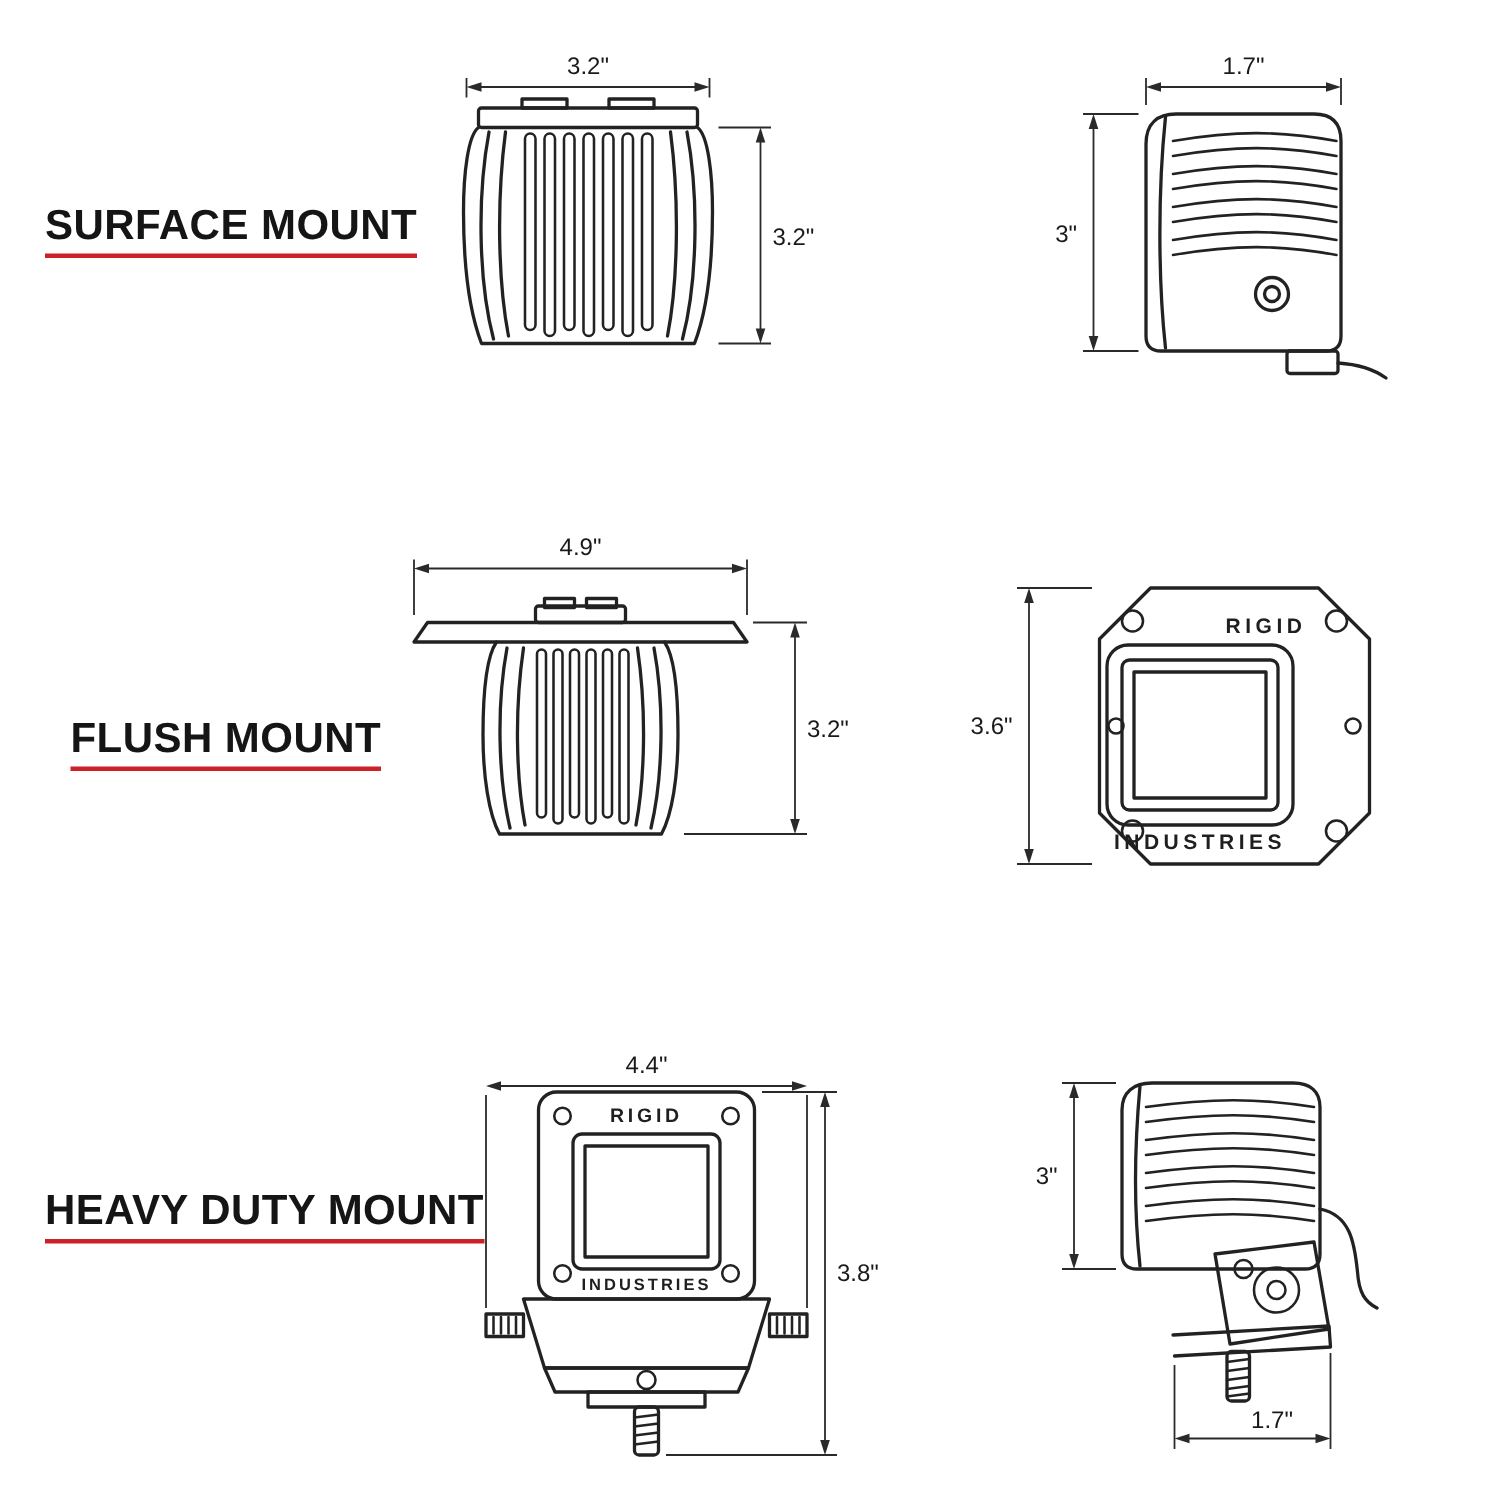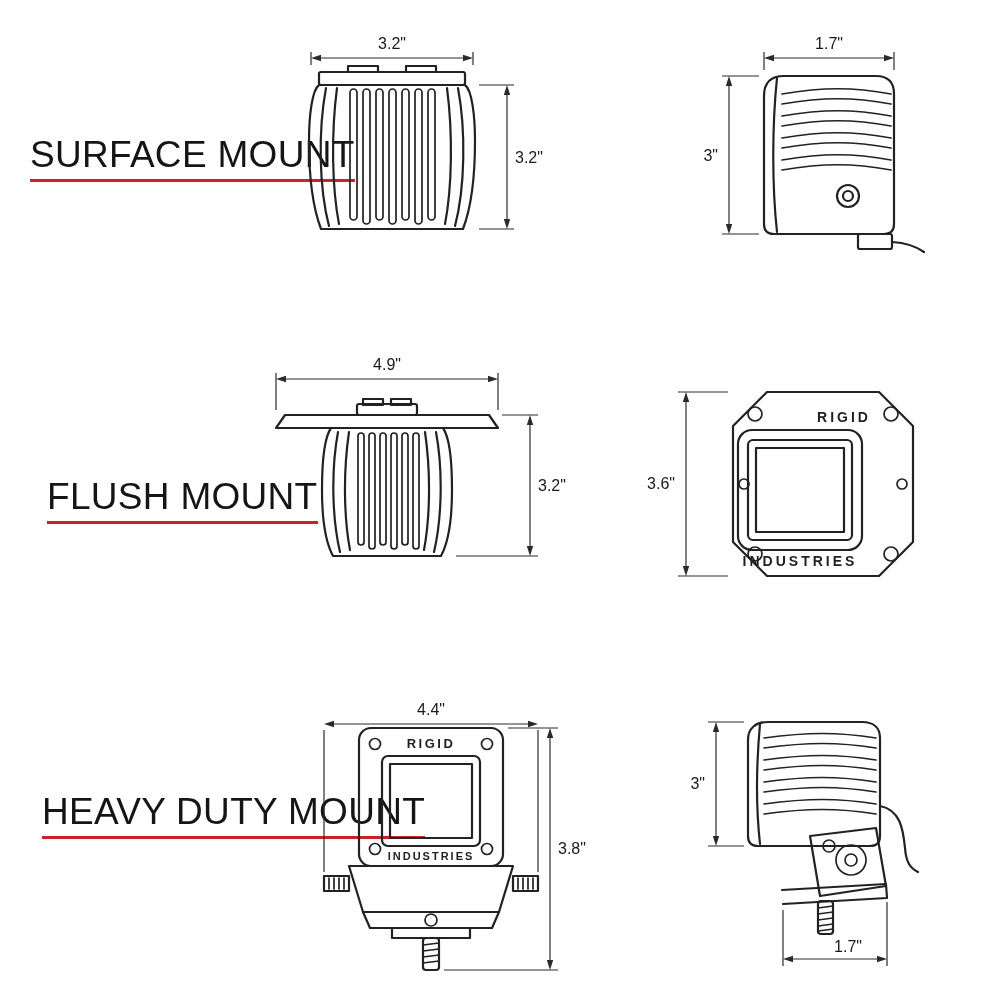--- a/index.html
+++ b/index.html
@@ -1,19 +1,19 @@
 <!DOCTYPE html>
 <html><head>
 <meta charset="utf-8">
 <style>
   *{box-sizing:border-box}
   html,body{margin:0;padding:0}
   body{width:1000px;height:1000px;background:#ffffff;position:relative;
        font-family:"Liberation Sans",sans-serif;color:#151515;overflow:hidden}
-  .mount-label{position:absolute;font-weight:normal;font-size:37px;letter-spacing:.3px;white-space:nowrap}
+  .mount-label{position:absolute;font-weight:bold;font-size:28px;letter-spacing:.3px;white-space:nowrap}
   .mount-label .ul{display:inline-block;border-bottom:3px solid #cc2127;padding-bottom:3px}
   .view{position:absolute}
   svg{display:block;overflow:visible}
   .draw *{stroke:#222;fill:none;stroke-width:2.2;stroke-linecap:round;stroke-linejoin:round}
   .thin *{stroke:#222;fill:none;stroke-width:1.7;stroke-linecap:round;stroke-linejoin:round}
   .dim line{stroke:#2a2a2a;fill:none;stroke-width:1.2}
   .dim polygon{fill:#2a2a2a;stroke:none}
   .dimtext{font-size:16px;fill:#1a1a1a}
   .brand{font-weight:bold;fill:#1f1f1f}
   .brand-lg{font-size:14px;letter-spacing:3px}
@@ -168,21 +168,21 @@
         <line x1="80" y1="28" x2="30" y2="28"></line>
         <line x1="80" y1="212" x2="30" y2="212"></line>
         <line x1="38" y1="32" x2="38" y2="208"></line>
         <polygon points="38,28 34.8,38 41.2,38"></polygon>
         <polygon points="38,212 34.8,202 41.2,202"></polygon>
       </g>
       <text class="dimtext" x="27" y="125" text-anchor="end">3.6"</text>
     </svg>
   </div>
 
-  <div class="mount-label" style="left:42px;top:791px">
+  <div class="mount-label" style="left:30px;top:791px">
     <span class="ul">HEAVY DUTY MOUNT</span>
   </div>
 
   <div class="view" style="left:296px;top:698px">
     <svg viewBox="0 0 312 285" width="312" height="285">
       <g class="draw">
         <rect x="63" y="30" width="144" height="138" rx="12"></rect>
         <rect x="86" y="58" width="98" height="90" rx="6"></rect>
         <rect x="94" y="66" width="82" height="74"></rect>
         <path d="M53,168 L217,168 L203,214 L67,214 Z"></path>

